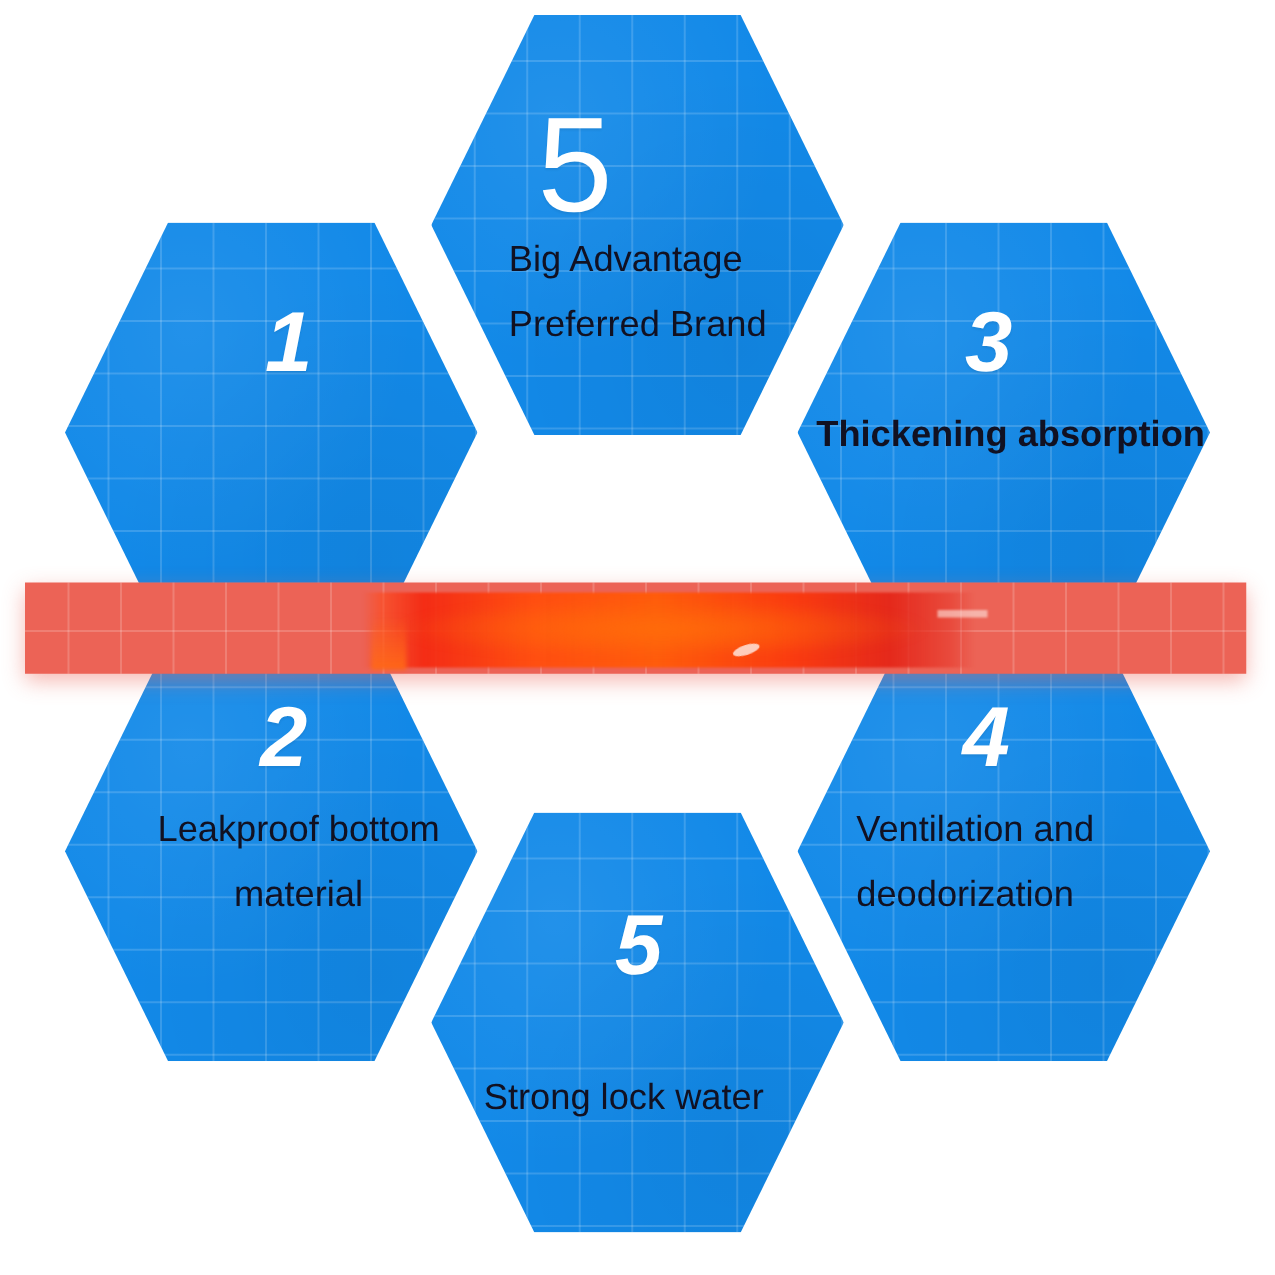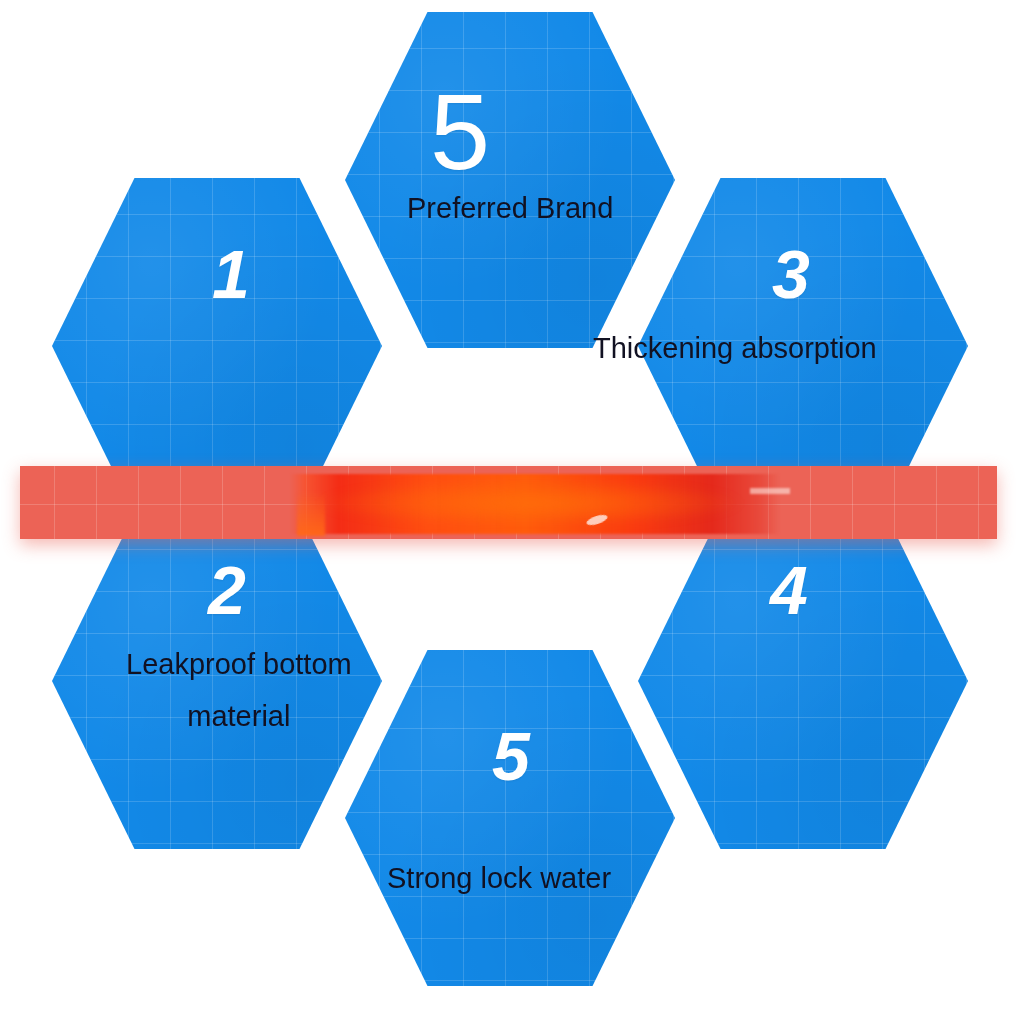--- a/index.html
+++ b/index.html
@@ -78,21 +78,21 @@
   .hex-label .line { display: block; }
 
   
   #num-5-top        { left: 430px; top: 78px;  font-size: 108px; font-weight: 400; font-style: normal; }
   #label-top-center { left: 407px; top: 182px; }
 
   #num-1            { left: 212px; top: 240px; }
   #label-left-upper { left: 122px; top: 322px; }
 
   #num-3            { left: 772px; top: 240px; }
-  #label-right-upper{ left: 593px; top: 322px; }
+  #label-right-upper{ left: 653px; top: 322px; font-weight: bold; }
 
   #num-2            { left: 208px; top: 556px; }
   #label-left-lower { left: 126px; top: 638px; text-align: center; }
 
   #num-4            { left: 770px; top: 556px; }
   #label-right-lower{ left: 685px; top: 638px; }
 
   #num-5-bottom     { left: 492px; top: 722px; }
   #label-bottom-center { left: 387px; top: 852px; }
 
@@ -183,20 +183,21 @@
   }
 </style>
 </head>
 <body>
 
 <div id="stage">
 
   <div class="hex" id="hex-top-center"></div>
   <div class="hex-num plain" id="num-5-top">5</div>
   <div class="hex-label" id="label-top-center">
+    <span class="line">Big Advantage</span>
     <span class="line">Preferred Brand</span>
   </div>
 
   <div class="hex" id="hex-left-upper"></div>
   <div class="hex-num" id="num-1">1</div>
 
   <div class="hex" id="hex-right-upper"></div>
   <div class="hex-num" id="num-3">3</div>
   <div class="hex-label" id="label-right-upper">
     <span class="line">Thickening absorption</span>
@@ -204,20 +205,24 @@
 
   <div class="hex" id="hex-left-lower"></div>
   <div class="hex-num" id="num-2">2</div>
   <div class="hex-label" id="label-left-lower">
     <span class="line">Leakproof bottom</span>
     <span class="line">material</span>
   </div>
 
   <div class="hex" id="hex-right-lower"></div>
   <div class="hex-num" id="num-4">4</div>
+  <div class="hex-label" id="label-right-lower">
+    <span class="line">Ventilation and</span>
+    <span class="line">deodorization</span>
+  </div>
 
   <div class="hex" id="hex-bottom-center"></div>
   <div class="hex-num" id="num-5-bottom">5</div>
   <div class="hex-label" id="label-bottom-center">
     <span class="line">Strong lock water</span>
   </div>
 
   <div id="banner">
     <div id="banner-smear"></div>
     <div id="banner-smear-hot"></div>

